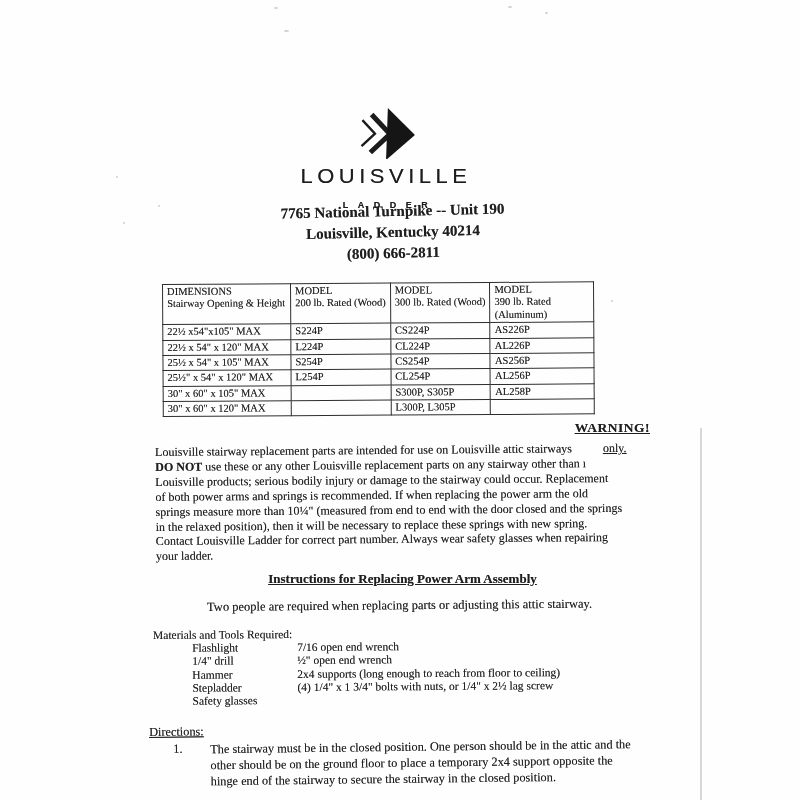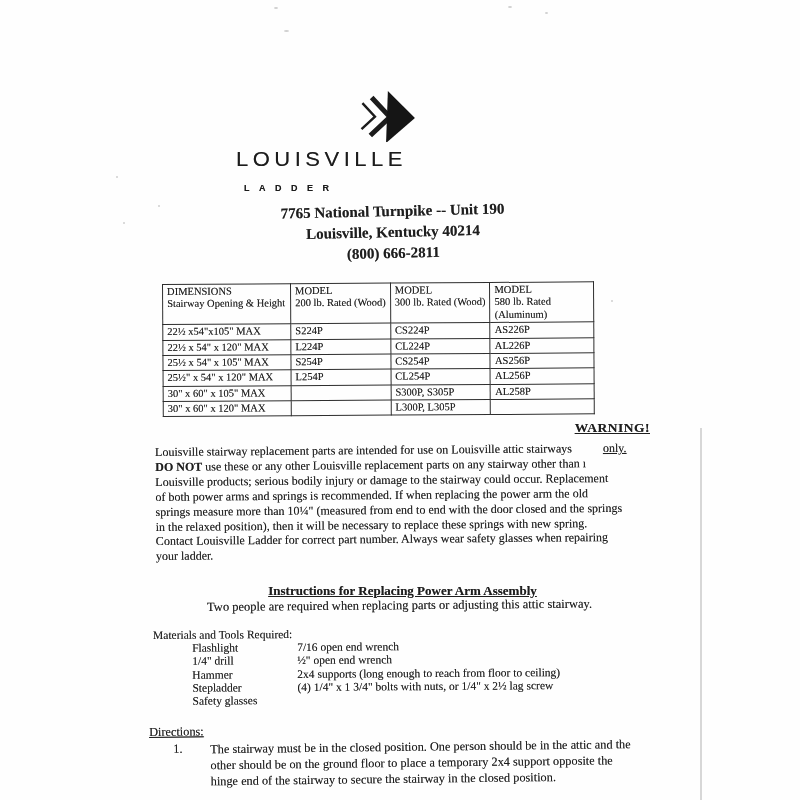--- a/index.html
+++ b/index.html
@@ -4,21 +4,21 @@
 <style>
   html,body { margin:0; padding:0; background:#e8e8e8; }
   .page {
     position:relative; width:800px; height:800px; margin:0 auto;
     background:#fefefe; overflow:hidden;
     font-family:"Liberation Serif", serif; color:#1e1e1e;
   }
   .page * { text-shadow: 0 0 0.4px rgba(25,25,25,0.55); }
 
   
-  .logo-block { position:absolute; left:236px; top:90px; width:300px; text-align:left; }
+  .logo-block { position:absolute; left:236px; top:107px; width:300px; text-align:center; }
   .logo-icon-wrap { display:block; margin:0 auto; width:58px; height:52px; transform:rotate(2deg); }
   .brand {
     font-family:"Liberation Sans", sans-serif; font-size:22px; font-weight:400;
     letter-spacing:4.5px; margin-top:5px; transform:scaleY(0.92); color:#1c1c1c;
   }
   .subbrand {
     font-family:"Liberation Sans", sans-serif; font-size:9px; font-weight:700;
     letter-spacing:9.5px; margin-top:10px; padding-left:8px; color:#1c1c1c;
   }
 
@@ -52,21 +52,21 @@
     font-size:12px; line-height:14.9px;
     transform:rotate(-0.5deg); transform-origin:left top;
   }
   .warning-para .u { text-decoration:underline;margin-left:28px; }
   .warning-para b { font-weight:700;margin-top:25px; }
   .preline { white-space:pre-line; }
 
   
   .instr-title {
     position:absolute; left:155px; top:571px; width:495px; text-align:center;
-    font-weight:700; font-size:13px;margin-top:12px;
+    font-weight:700; font-size:13px;
   }
   .instr-title span { text-decoration:underline; }
   .instr-note {
     position:absolute; left:207px; top:600px; font-size:12.5px; white-space:nowrap;
     transform:rotate(-0.5deg); transform-origin:left top;
   }
 
   
   .tools {
     position:absolute; left:153px; top:629px; font-size:11.5px;
@@ -152,21 +152,21 @@
       <th>
         <div>MODEL</div>
         <div>200 lb. Rated (Wood)</div>
       </th>
       <th>
         <div>MODEL</div>
         <div>300 lb. Rated (Wood)</div>
       </th>
       <th>
         <div>MODEL</div>
-        <div>580 lb. Rated</div>
+        <div>390 lb. Rated</div>
         <div>(Aluminum)</div>
       </th>
     </tr>
     <tr>
       <td>22½ x54"x105" MAX</td>
       <td>S224P</td>
       <td>CS224P</td>
       <td>AS226P</td>
     </tr>
     <tr>

